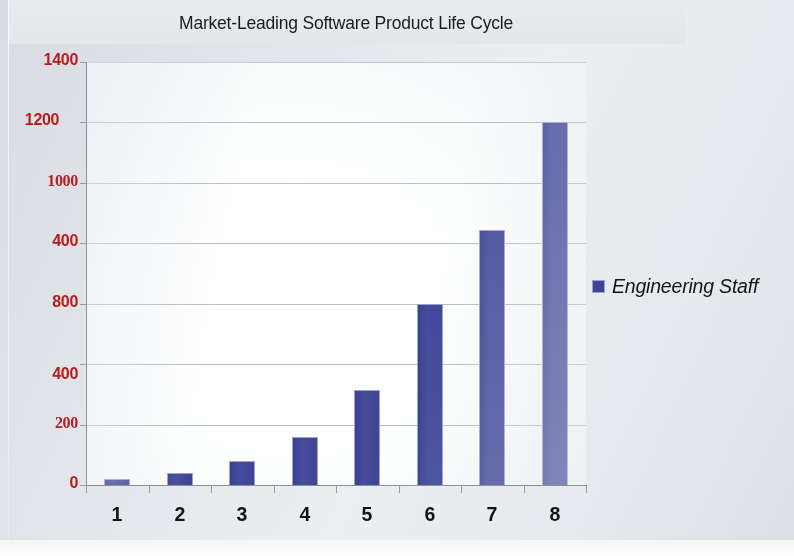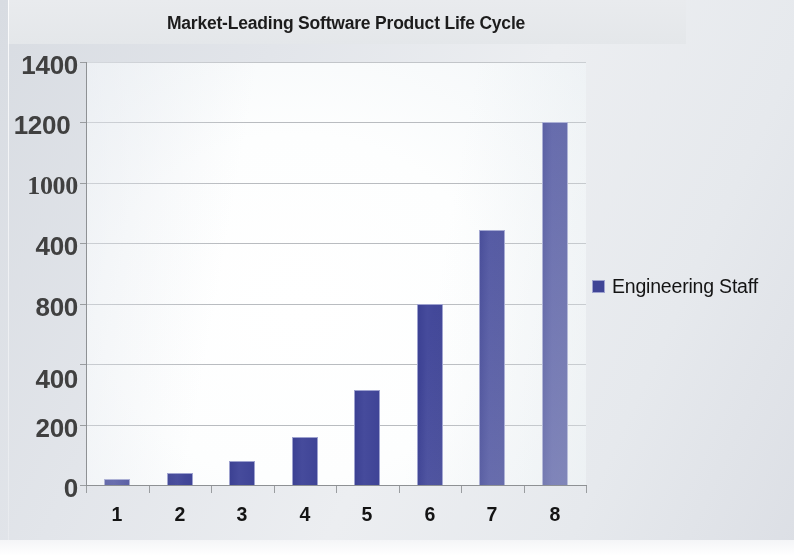--- a/index.html
+++ b/index.html
@@ -53,21 +53,21 @@
     background: linear-gradient(180deg,rgba(245,246,248,.95),rgba(255,255,255,1));
   }
 
   
   #chart-title {
     position: absolute;
     left: 90px; top: 13px;
     width: 512px;
     text-align: center;
     font-size: 17.5px;
-    font-weight: bold;
+    font-weight: normal;
     color: #1c1c1c;
     letter-spacing: -0.2px;
     white-space: nowrap;
   }
 
   
   
   #plot-area {
     position: absolute;
     left: 86px; top: 62px;
@@ -119,23 +119,23 @@
     width: 6px; height: 1px;
     background: #9a9da0;
   }
 
   
   .ylabel {
     position: absolute;
     right: 0;
     width: 72px;
     text-align: right;
-    font-size: 26px;
+    font-size: 16px;
     font-weight: bold;
-    color: #404040;
+    color: #b91c1c;
     line-height: 1;
     letter-spacing: -0.3px;
   }
   #ylabels-wrap {
     position: absolute;
     left: 0px; top: 0px;
     width: 78px; height: 556px;
   }
   .xlabel {
     position: absolute;
@@ -157,20 +157,21 @@
     border-bottom: 0;
   }
 
   
   #legend {
     position: absolute;
     left: 592px; top: 275px;
     display: flex;
     align-items: center;
     gap: 7px;
+    font-style: italic;
   }
   #legend-swatch {
     width: 13px; height: 13px;
     background: #3f4496;
     border: 1px solid #9ea2cf;
     box-sizing: border-box;
     flex: 0 0 auto;
   }
   #legend-label {
     font-size: 19.5px;
@@ -238,21 +239,21 @@
       <div class="ytick" style="top: 485px;"></div>
     </div>
 
   <div id="ylabels-wrap">
       <div class="ylabel" style="top: 52px;">1400</div>
       <div class="ylabel" style="top: 112px; text-align: center;">1200</div>
       <div class="ylabel" style="top: 173px; font-family: Liberation Serif, serif;">1000</div>
       <div class="ylabel" style="top: 233px;">400</div>
       <div class="ylabel" style="top: 294px;">800</div>
       <div class="ylabel" style="top: 366px;">400</div>
-      <div class="ylabel" style="top: 415px;">200</div>
+      <div class="ylabel" style="top: 415px; font-family: Liberation Serif, serif;">200</div>
       <div class="ylabel" style="top: 475px;">0</div>
     </div>
   <div id="xlabels-wrap">
       <div class="xlabel" style="left: 97px;">1</div>
       <div class="xlabel" style="left: 160px;">2</div>
       <div class="xlabel" style="left: 222px;">3</div>
       <div class="xlabel" style="left: 285px;">4</div>
       <div class="xlabel" style="left: 347px;">5</div>
       <div class="xlabel" style="left: 410px;">6</div>
       <div class="xlabel" style="left: 472px;">7</div>

